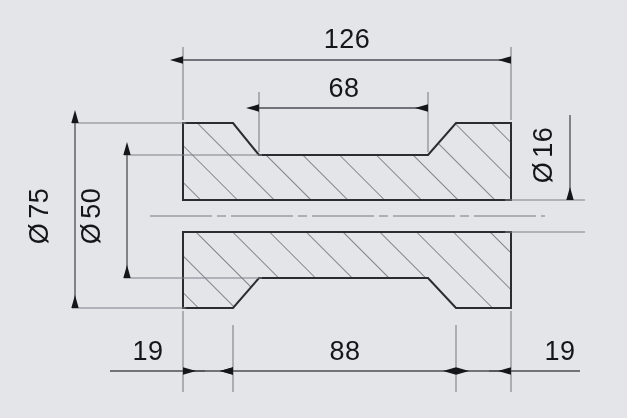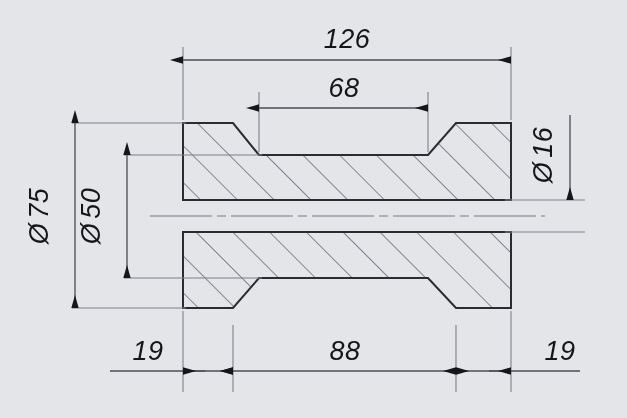--- a/index.html
+++ b/index.html
@@ -4,21 +4,21 @@
 <style>
   html,body{margin:0;padding:0;}
   body{
     width:627px;height:418px;
     background:#e3e5e9;
     font-family:"Liberation Sans", sans-serif;
     overflow:hidden;
   }
   #drawing{
     position:relative;
-    width:627px;height:302px;font-style:italic;
+    width:627px;height:302px;
   }
   svg{display:block;}
   .dimtext{
     font-family:"Liberation Sans", sans-serif;
     font-size:27px;
     fill:#15161a;
     letter-spacing:0.5px;
   }
   .dimtext-v{
     font-family:"Liberation Sans", sans-serif;

